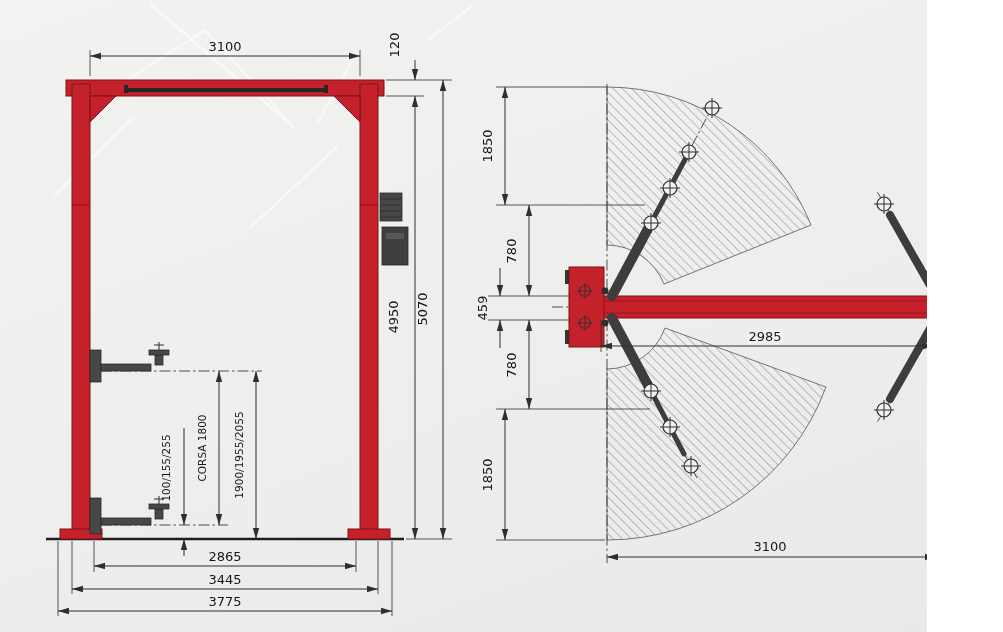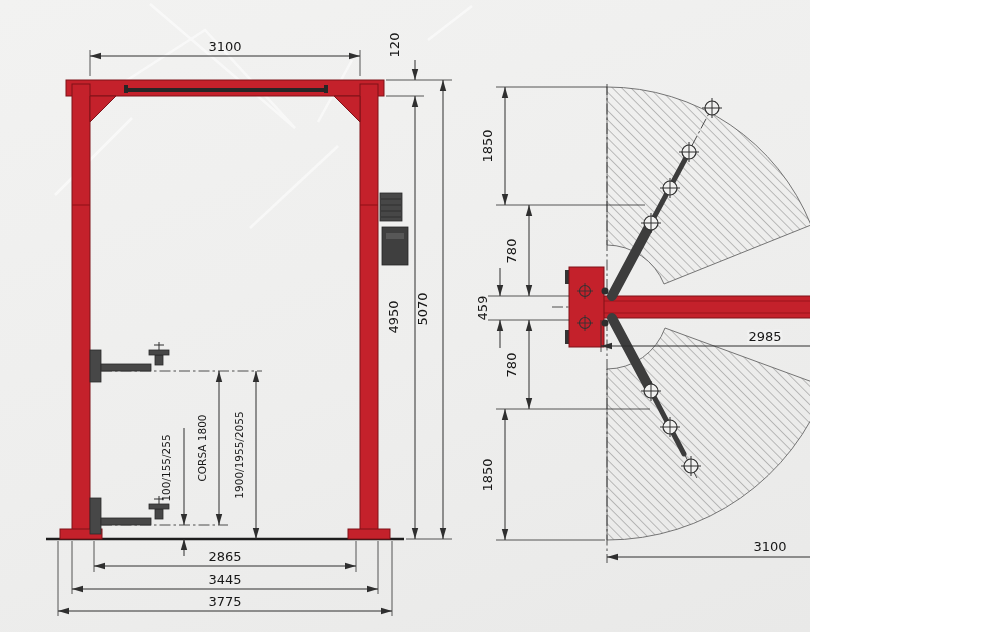--- a/index.html
+++ b/index.html
@@ -1,18 +1,18 @@
 <!DOCTYPE html>
 <html><head>
 <meta charset="utf-8">
 <style>
   html,body{margin:0;padding:0;}
   .stage{
     position:relative;
-    width:810px;height:632px;
+    width:927px;height:632px;
     background:linear-gradient(160deg,#f2f2f1 0%,#eeeeed 55%,#e9e9e8 100%);
     overflow:hidden;
     font-family:"DejaVu Sans", sans-serif;
   }
   svg{position:absolute;left:0;top:0;}
   text{font-family:"DejaVu Sans", sans-serif;font-size:13px;fill:#161616;}
   .small{font-size:10.5px;}
   .halo{paint-order:stroke;stroke:#f1f1f0;stroke-width:5px;stroke-linejoin:round;}
   .red{fill:#c4212b;stroke:#7e1219;stroke-width:1;}
   .dim{stroke:#2f2f2f;stroke-width:1;fill:none;}

